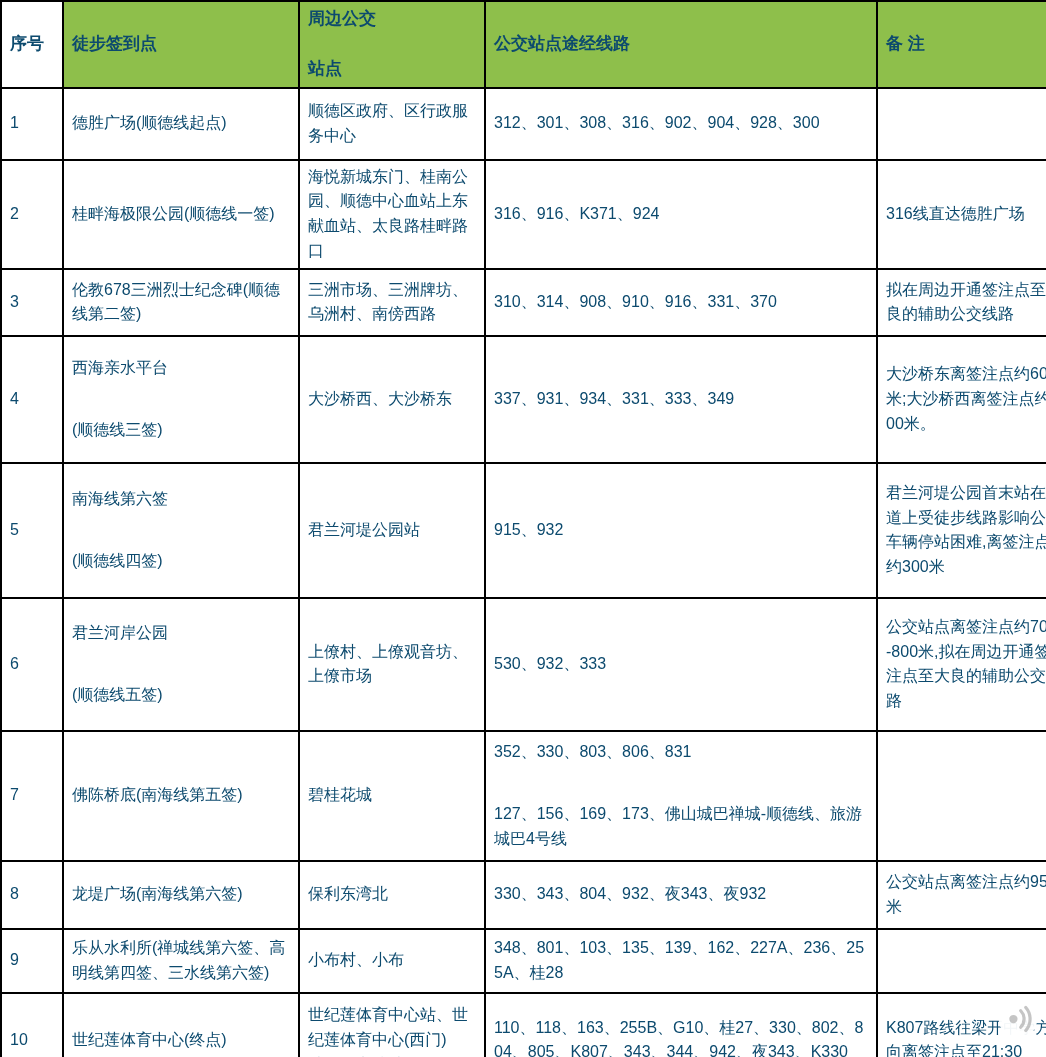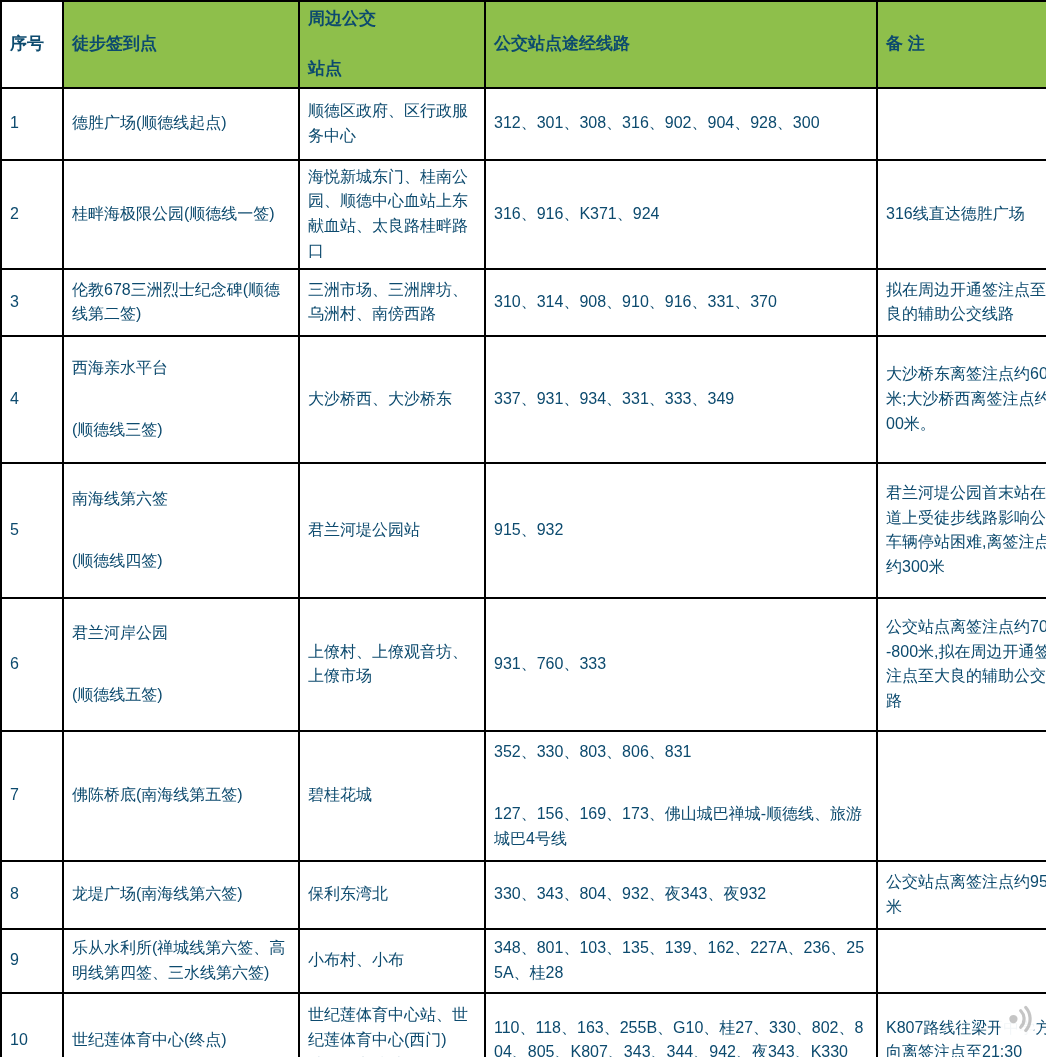--- a/index.html
+++ b/index.html
@@ -182,21 +182,21 @@
             <div>6</div>
           </td>
           <td class="col-checkpoint spread">
             <div>君兰河岸公园</div>
             <div>(顺德线五签)</div>
           </td>
           <td class="col-stations">
             <div>上僚村、上僚观音坊、上僚市场</div>
           </td>
           <td class="col-routes">
-            <div>931、760、333</div>
+            <div>530、932、333</div>
           </td>
           <td class="col-remark">
             <div>公交站点离签注点约700-800米,拟在周边开通签注点至大良的辅助公交线路</div>
           </td>
         </tr>
         <tr style="height: 130px;">
           <td class="col-no">
             <div>7</div>
           </td>
           <td class="col-checkpoint">

